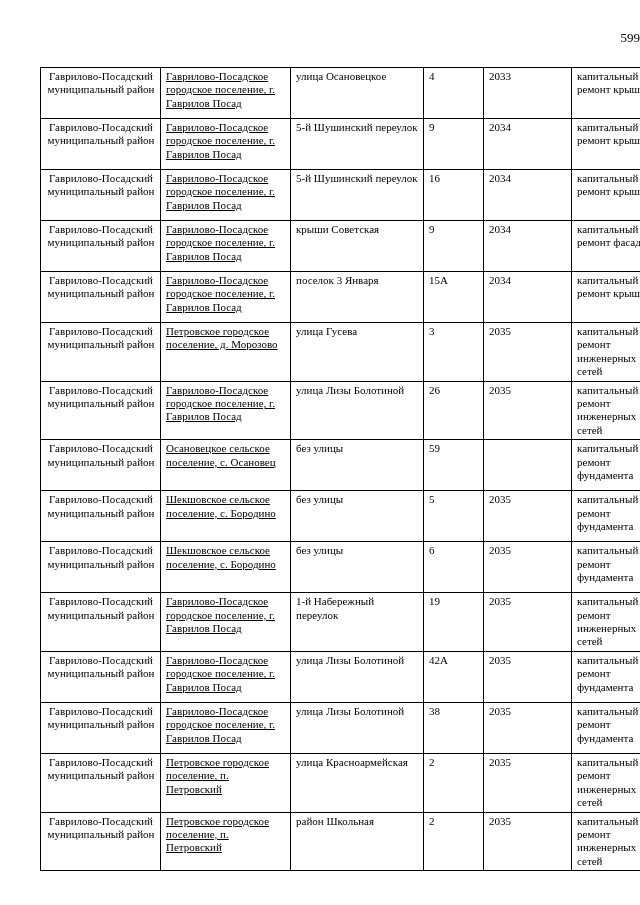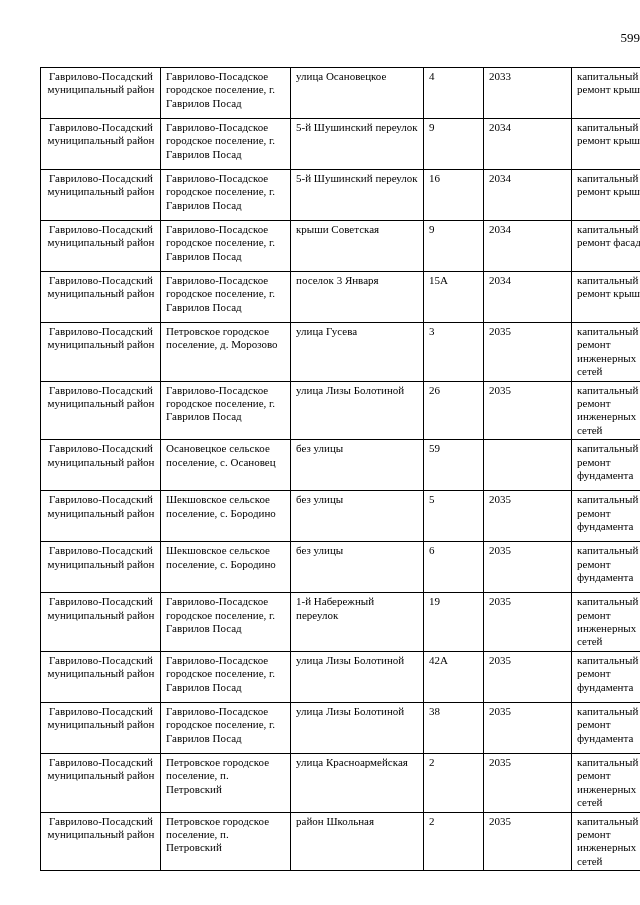--- a/index.html
+++ b/index.html
@@ -35,21 +35,21 @@
   table.doc-table td {
     border: 1px solid #000000;
     font-size: 11px;
     line-height: 1.22;
     padding: 2px 4px 2px 5px;
     vertical-align: top;
     word-wrap: break-word;
     height: 46px;
   }
   td.col-district  { width: 110px; text-align: center; }
-  td.col-settlement{ width: 120px; }
+  td.col-settlement{ width: 120px; text-decoration: underline; }
   td.col-street    { width: 123px; vertical-align: middle; }
   td.col-house     { width: 50px;  vertical-align: middle; }
   td.col-year      { width: 78px;  vertical-align: middle; }
   td.col-work      { width: 74px;  vertical-align: middle; padding-left: 4px; padding-right: 2px; }
 </style>
 </head>
 <body>
 
 <div class="page">
   <div class="page-number">599</div>

